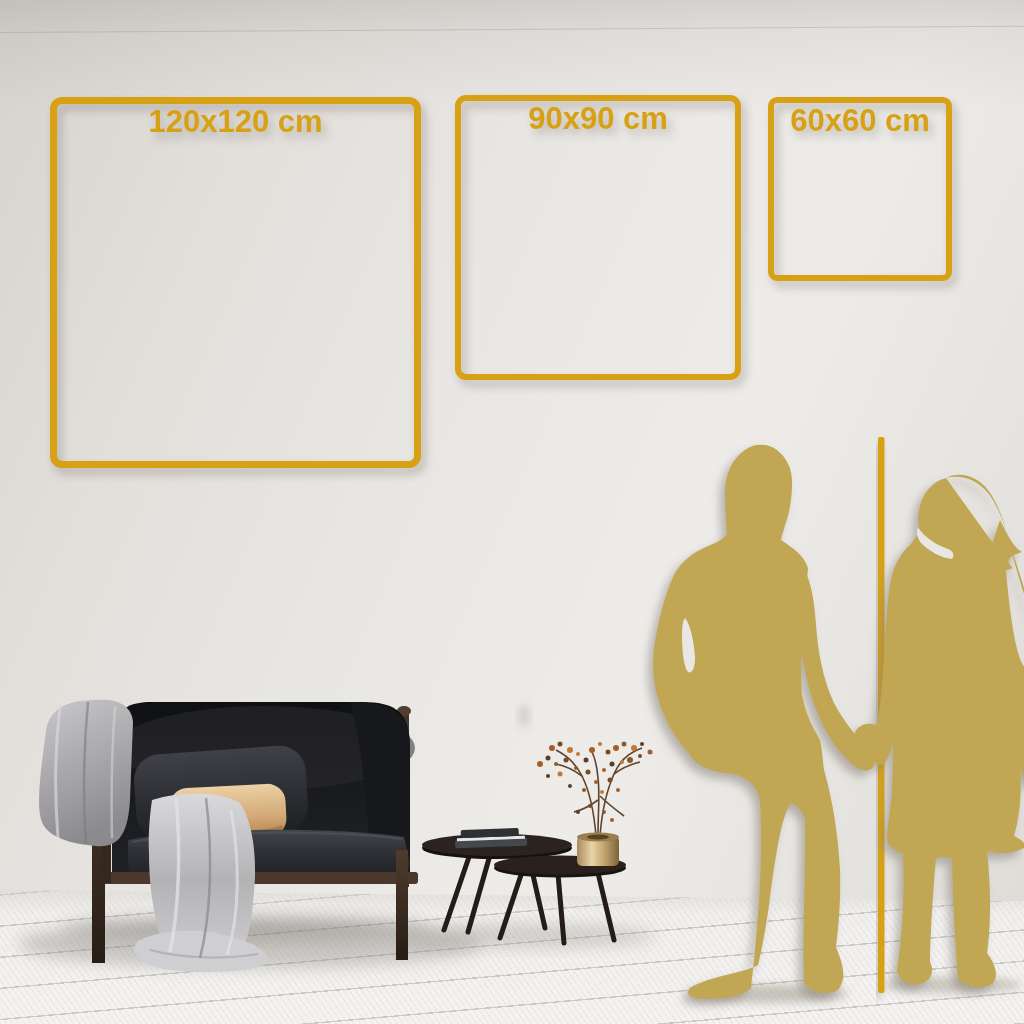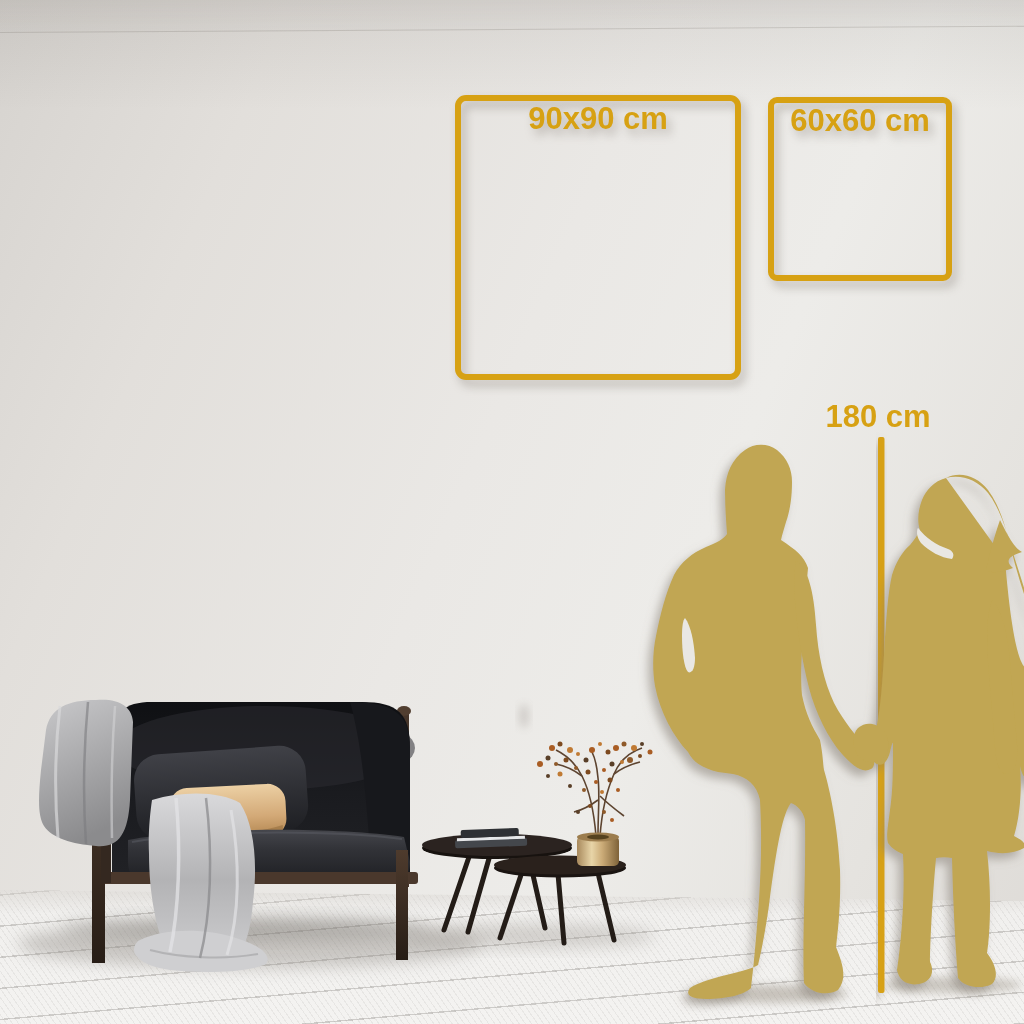--- a/index.html
+++ b/index.html
@@ -222,28 +222,30 @@
           <circle cx="604" cy="812" r="2" fill="#8f5a2a"></circle>
         <circle cx="578" cy="812" r="2" fill="#593f28"></circle>
           <circle cx="612" cy="820" r="2" fill="#a95d24"></circle>
       </g>
       <rect x="577" y="836" width="42" height="30" rx="5" fill="url(#brassGrad)"></rect>
       <ellipse cx="598" cy="837" rx="21" ry="4.5" fill="#9c7d4e"></ellipse>
       <ellipse cx="598" cy="837" rx="11" ry="2.5" fill="#55421f"></ellipse>
     </g>
   </svg>
 
+  <div class="frame frame-large">
+    <span>120x120 cm</span>
+  </div>
   <div class="frame frame-medium">
     <span>90x90 cm</span>
   </div>
   <div class="frame frame-small">
     <span>60x60 cm</span>
   </div>
 
-  <div class="height-label">180 cm</div>
 
   <svg class="layer" width="1024" height="1024" viewBox="0 0 1024 1024">
     <defs>
       <filter id="figShadow" x="-20%" y="-10%" width="150%" height="130%">
         <feDropShadow dx="-5" dy="6" stdDeviation="5" flood-color="#877f75" flood-opacity="0.55"></feDropShadow>
       </filter>
     </defs>
 
     <rect x="878" y="437" width="6.5" height="556" rx="2" fill="#d7a113" filter="url(#figShadow)"></rect>
 

